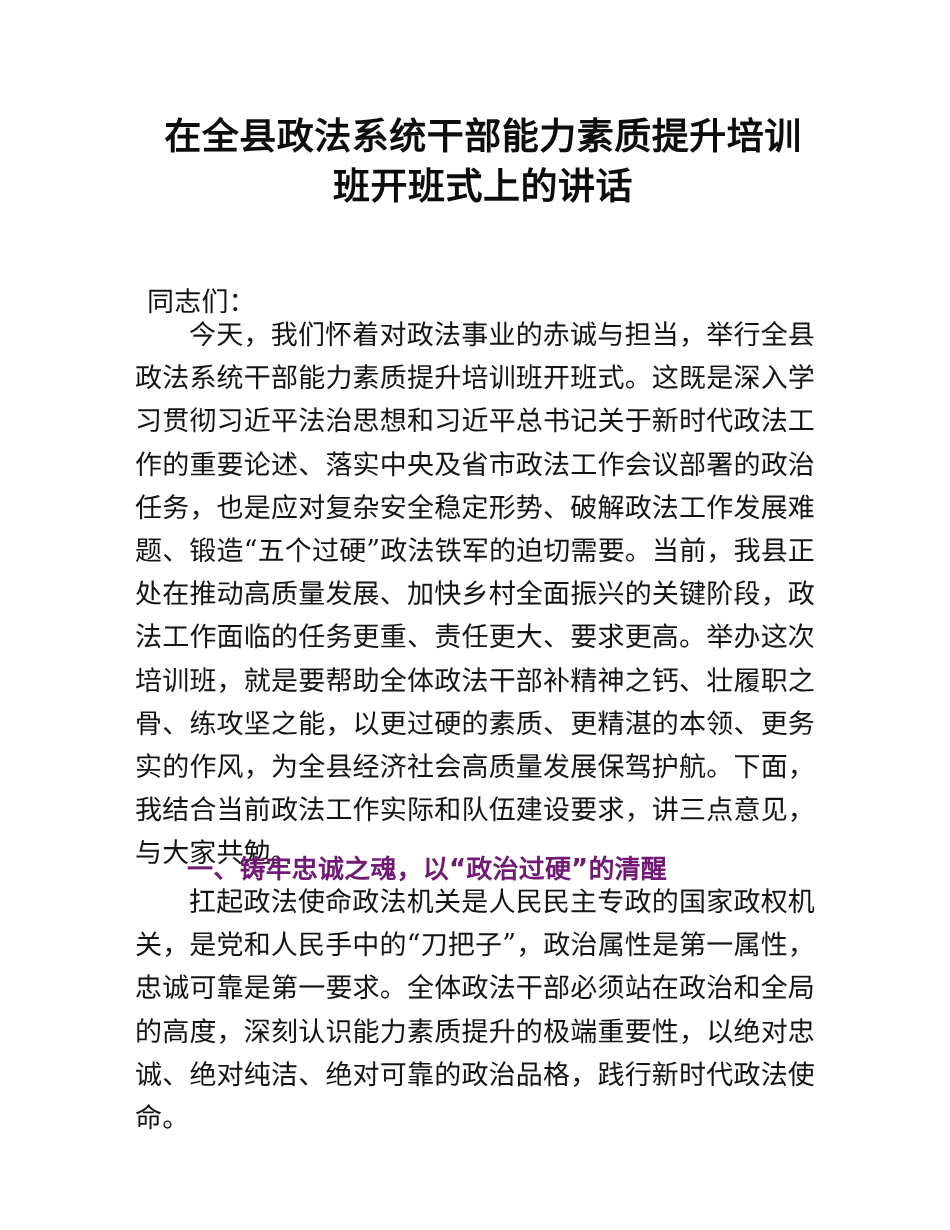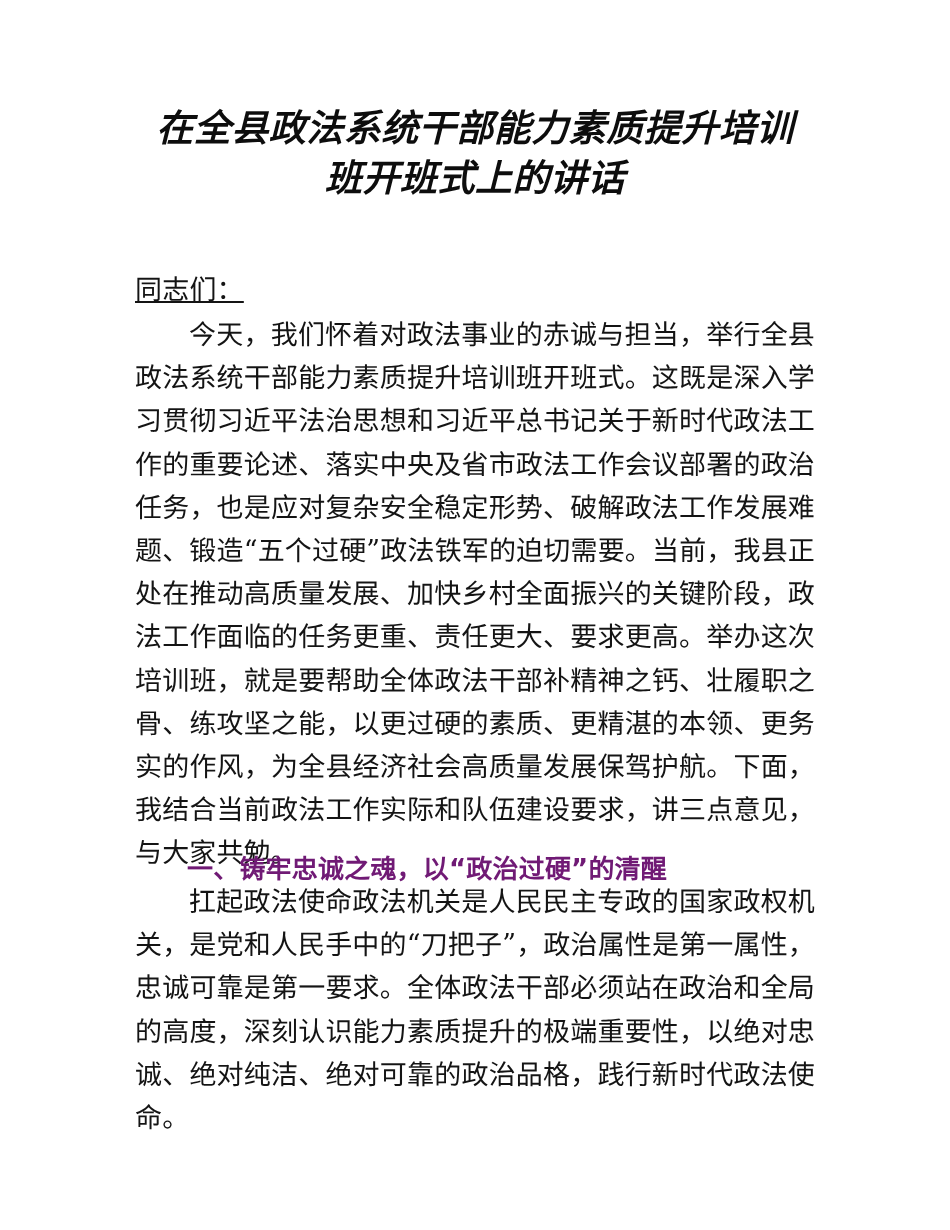--- a/index.html
+++ b/index.html
@@ -25,48 +25,46 @@
   
   .doc-body {
     position: absolute;
     left: 135px;
     top: 0;
     width: 680px;
   }
 
   
   .doc-title {
-    margin: 0;
+    margin: 8px;
     padding: 0;
     position: absolute;
     left: 8px;
     top: 103px;
     width: 664px;
     text-align: center;
     font-family: "DejaVu Serif", "Liberation Serif", serif;
     font-weight: 700;
     font-size: 37px;
     line-height: 50px;
     letter-spacing: 0.5px;
     color: #0d0d0d;
-    font-style: italic;
   }
 
   
   .salutation {
     position: absolute;
     left: 0;
     top: 268px;
     width: 680px;
-    margin: 0;
+    margin: 12px;
     font-size: 27px;
     line-height: 43px;
     letter-spacing: 0.2px;
     text-indent: 0;
-    text-decoration: underline;
   }
 
   
   .para {
     position: absolute;
     left: 0;
     width: 680px;
     margin: 0;
     font-size: 27px;
     line-height: 43.2px;

